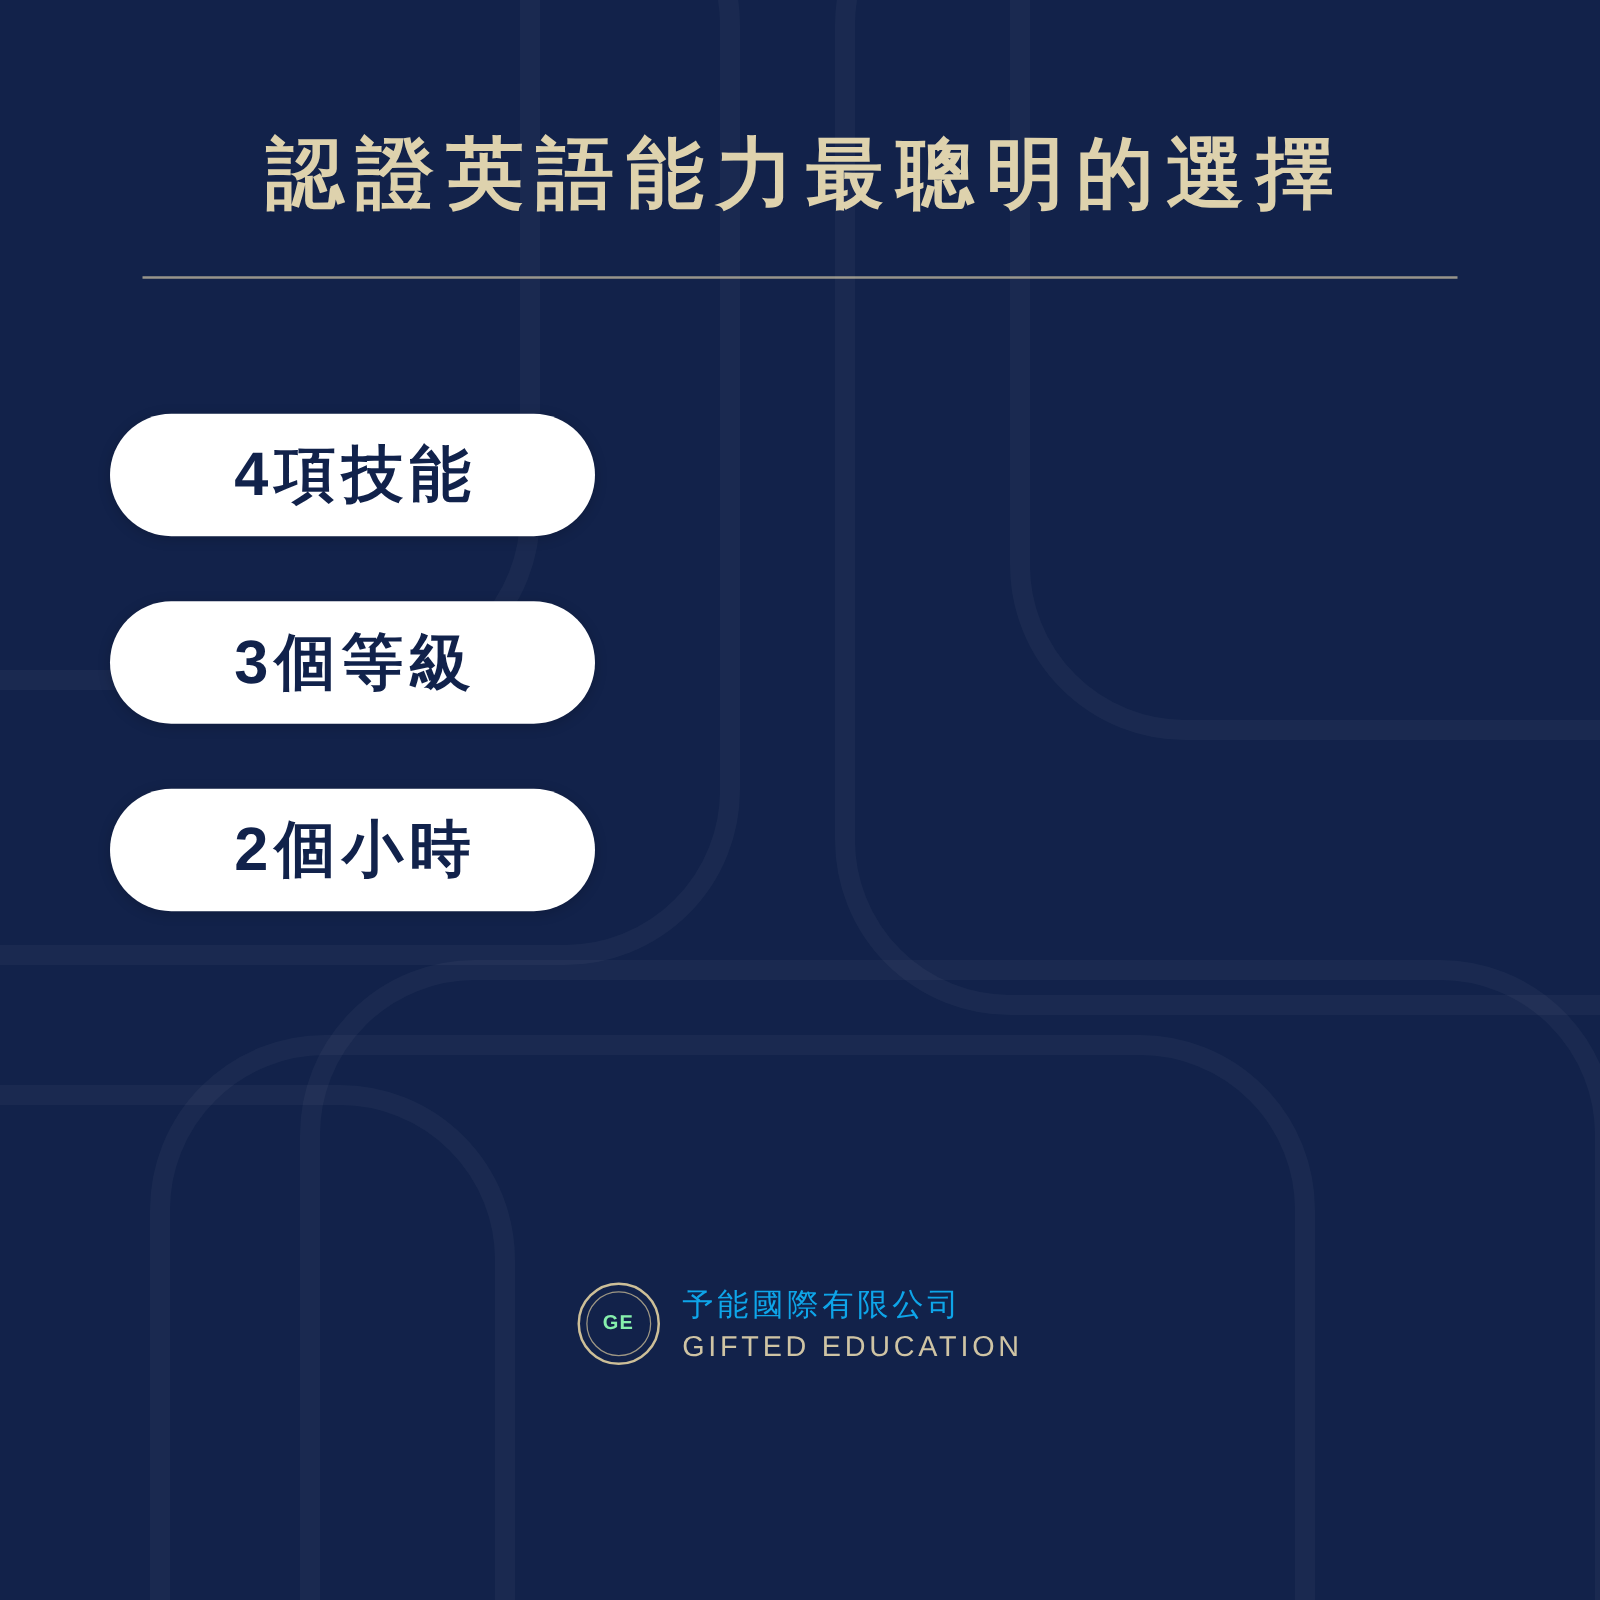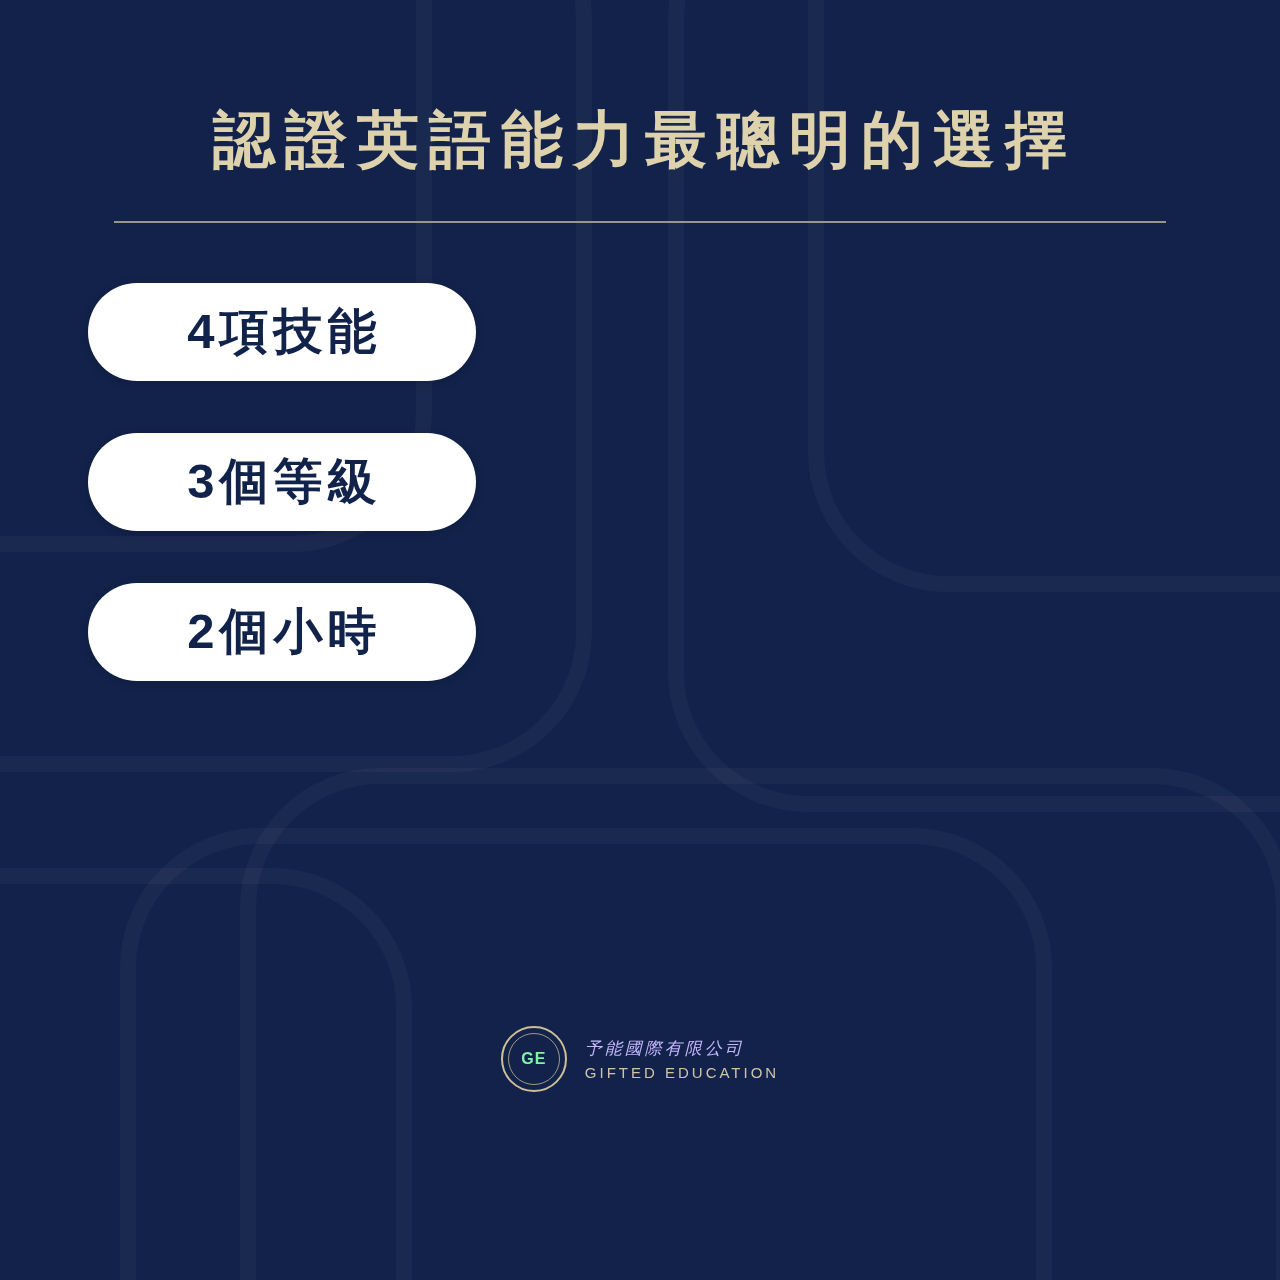--- a/index.html
+++ b/index.html
@@ -64,20 +64,21 @@
     height: 2px;
     background: rgba(222,210,173,0.65);
   }
 
   
   .body {
     display: flex;
     padding: 52px 56px 0 56px;
     box-sizing: border-box;
     gap: 58px;
+    margin-top: 48px;
   }
   .col-left {
     width: 452px;
     flex: none;
     display: flex;
     flex-direction: column;
     gap: 52px;
     padding-top: 8px;
   }
   .col-right {
@@ -167,28 +168,27 @@
     font-weight: bold;
     letter-spacing: 1px;
     z-index: 2;
   }
   .logo-text {
     display: flex;
     flex-direction: column;
     gap: 4px;
   }
   .logo-cn {
-    color: #c4b5fd;
-    font-size: 17px;
+    color: #0ea5e9;
+    font-size: 25px;
     letter-spacing: 3px;
-    font-style: italic;
   }
   .logo-en {
     color: #cfc4a4;
-    font-size: 15px;
+    font-size: 23px;
     letter-spacing: 3px;
   }
 </style>
 </head>
 <body>
 
 <div class="bg">
   <div class="bg-line bg-l1"></div>
   <div class="bg-line bg-l2"></div>
   <div class="bg-line bg-l3"></div>

